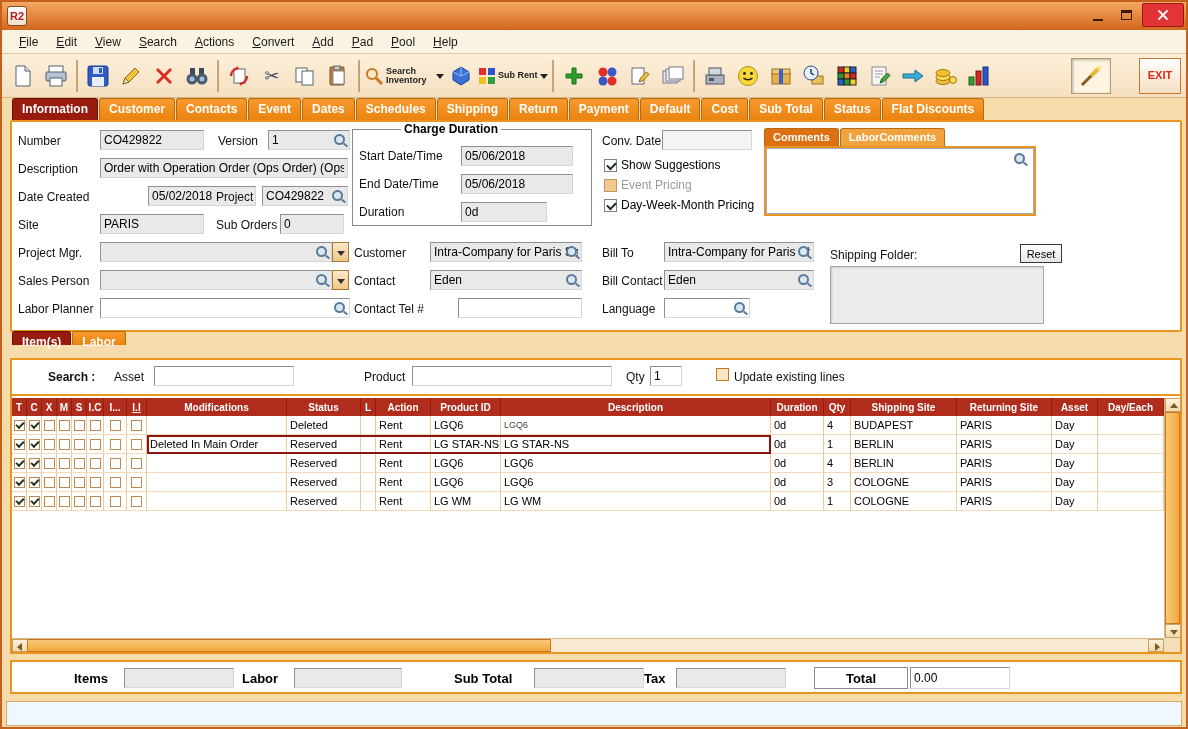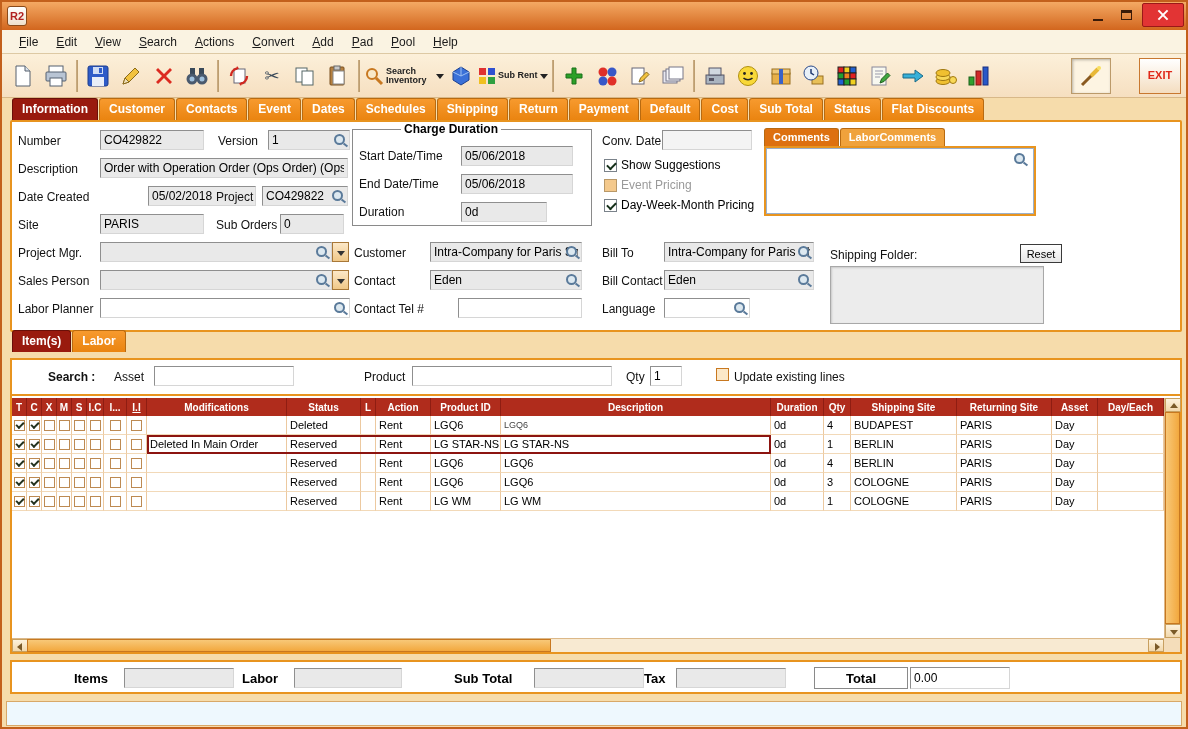--- a/index.html
+++ b/index.html
@@ -86,21 +86,21 @@
   .ctab { padding:2px 8px 3px; font-size:11px; font-weight:bold; color:#fff; background:#f0a23c;
     border:1px solid #b86a10; border-bottom:none; border-radius:3px 3px 0 0; margin-right:1px; }
   .ctab.active { background:#dd7010; }
   .comments-box { position:absolute; background:#fff; border:2px solid var(--accent,#e8941f);
     box-shadow:inset 0 0 0 1px #9ab0cc; }
   .reset-btn { position:absolute; width:42px; height:19px; border:1px solid #3a3a3a; background:linear-gradient(#ffffff,#e6e6e6);
     font-size:11px; display:flex; align-items:center; justify-content:center; }
   .doc-box { position:absolute; background:#ececec; border:1px solid #a8a8a8; box-shadow:inset 1px 1px 2px rgba(0,0,0,.15); }
 
   
-  .items-tabstrip { position:absolute; top:336px; left:10px; height:14px; display:flex; align-items:flex-end; }
+  .items-tabstrip { position:absolute; top:329px; left:10px; height:14px; display:flex; }
   .items-panel { position:absolute; top:356px; left:8px; width:1172px; height:296px; background:#fff;
     border:2px solid var(--accent,#e8941f); }
   .search-row { position:absolute; left:0; right:0; top:0; height:36px; border-bottom:2px solid var(--accent,#e8941f); }
   .search-row .lbl { top:10px; }
 
   .items-table { position:absolute; left:0; top:38px; width:1152px; }
   .trow { display:flex; }
   .thead { height:18px; background:var(--table-header,#b02c1c); }
   .th { color:#fff; font-weight:bold; font-size:10px; display:flex; align-items:center; justify-content:center;
     border-right:1px solid #8f1d12; overflow:hidden; white-space:nowrap; flex:none; }

